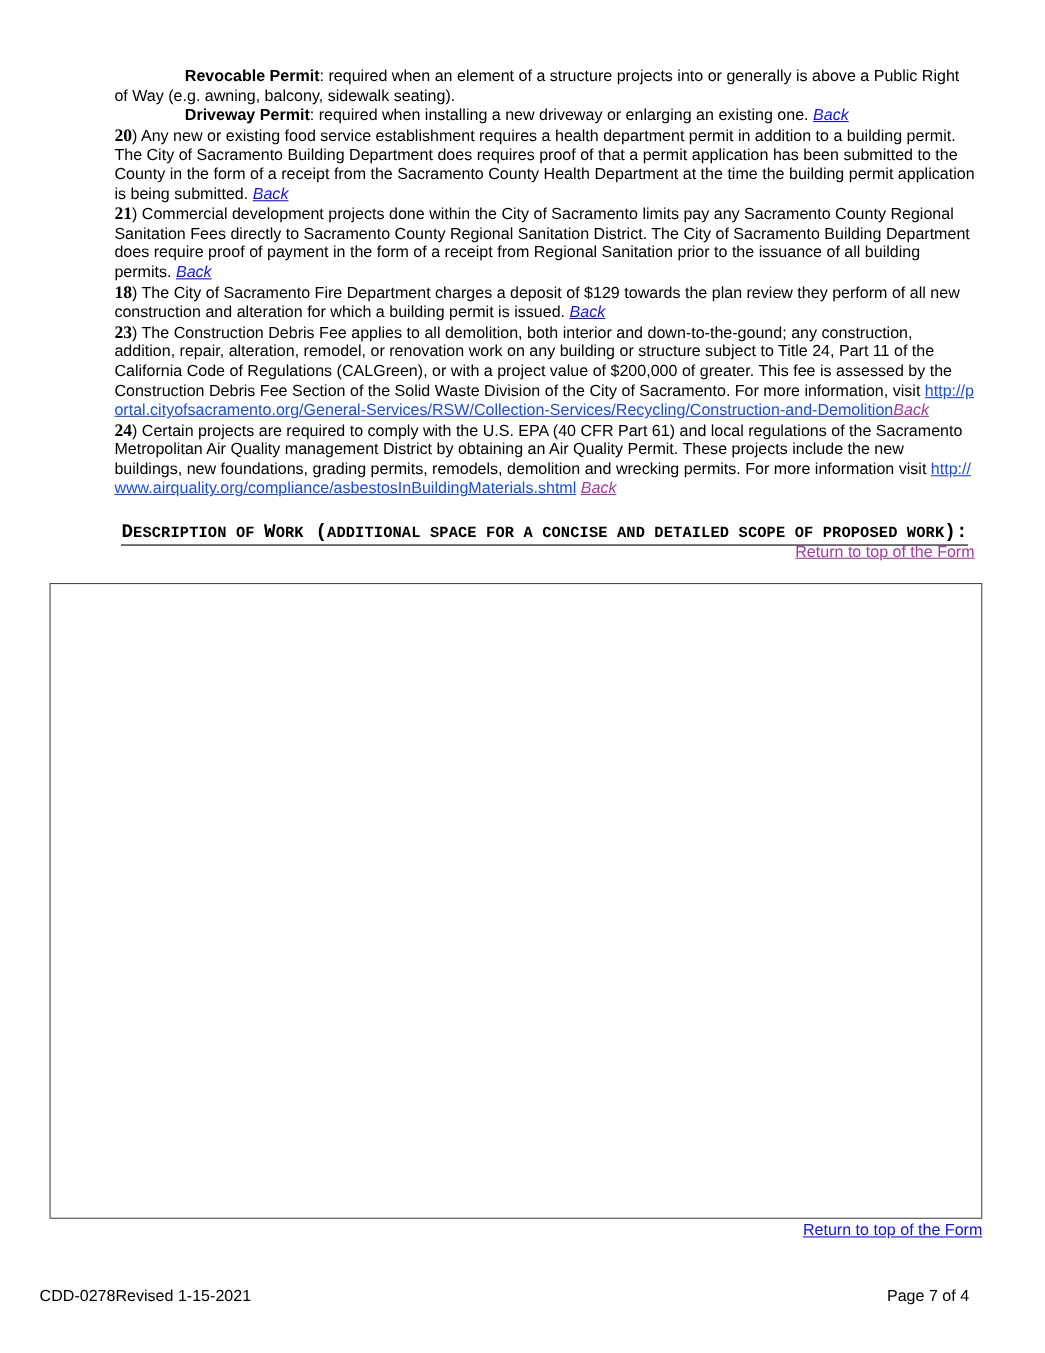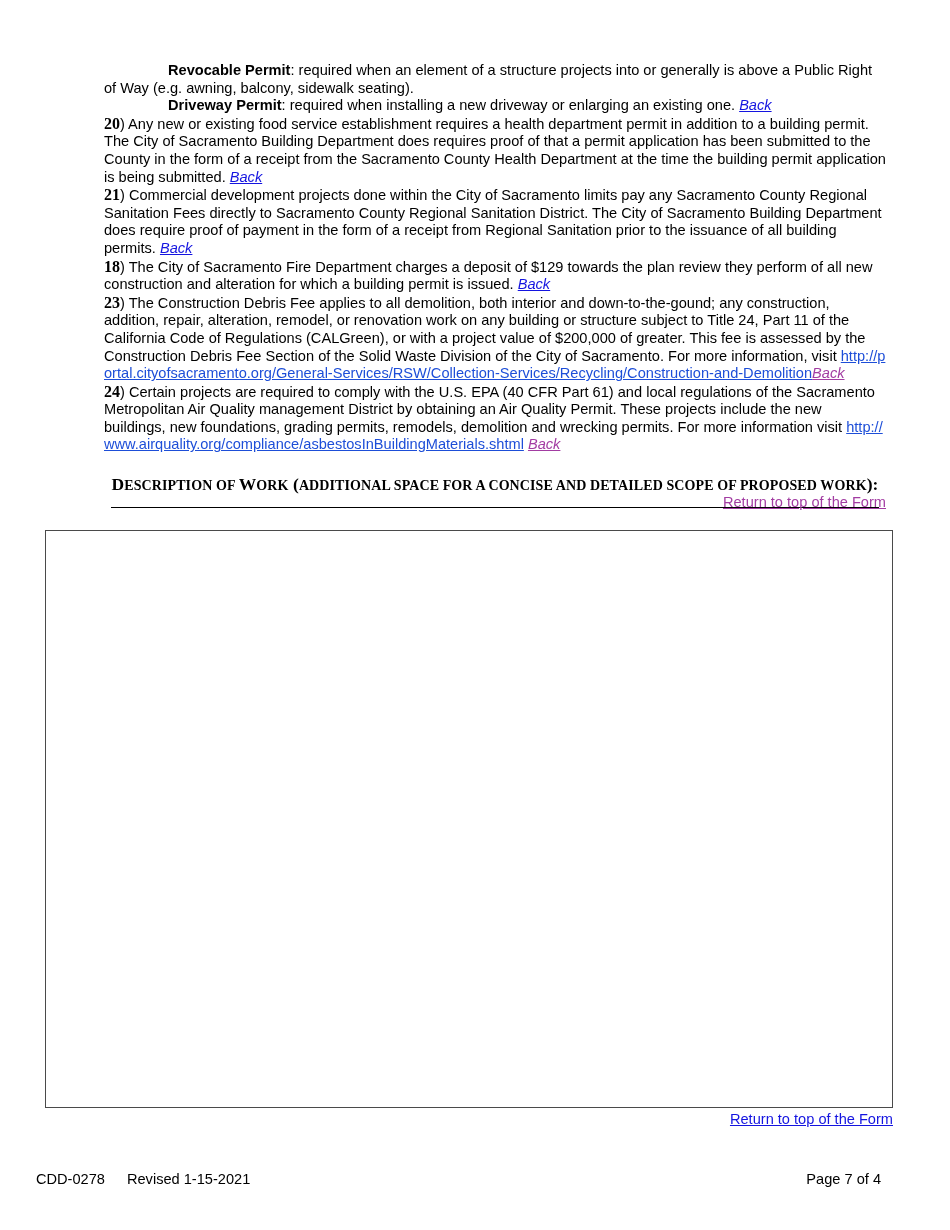--- a/index.html
+++ b/index.html
@@ -73,28 +73,28 @@
   }
 
   
   .dow-wrap {
     position: absolute;
     left: 104px;
     top: 474px;
     width: 782px;
   }
   .dow-heading {
-    font-family: Liberation Serif, serif;
+    font-family: Liberation Mono, monospace;
     font-weight: bold;
     font-size: 15.5px;
     letter-spacing: 0.1px;
     text-align: center;
     border-bottom: 1.6px solid #000;
     display: inline-block;
-    padding-bottom: 12px;
+    padding-bottom: 1px;
     white-space: nowrap;
   }
   .dow-center {
     text-align: center;
   }
   .sc-big { font-size: 17.5px; }
   .sc-small { font-size: 14px; }
 
   .ret-top-1 {
     position: absolute;
@@ -132,21 +132,20 @@
     left: 36px;
     top: 1171px;
     width: 845px;
     font-size: 14.6px;
     display: flex;
     justify-content: space-between;
     align-items: baseline;
   }
   .footer-left {
     display: flex;
-    gap: 22px;
   }
 </style>
 </head>
 <body>
 
 <div class="page">
 
   <div class="content">
 
     <p class="para indent"><b class="lead">Revocable Permit</b><span>: </span><span>required when an element of a structure projects into or generally is above a Public Right of Way (e.g. awning, balcony, sidewalk seating).</span></p>

